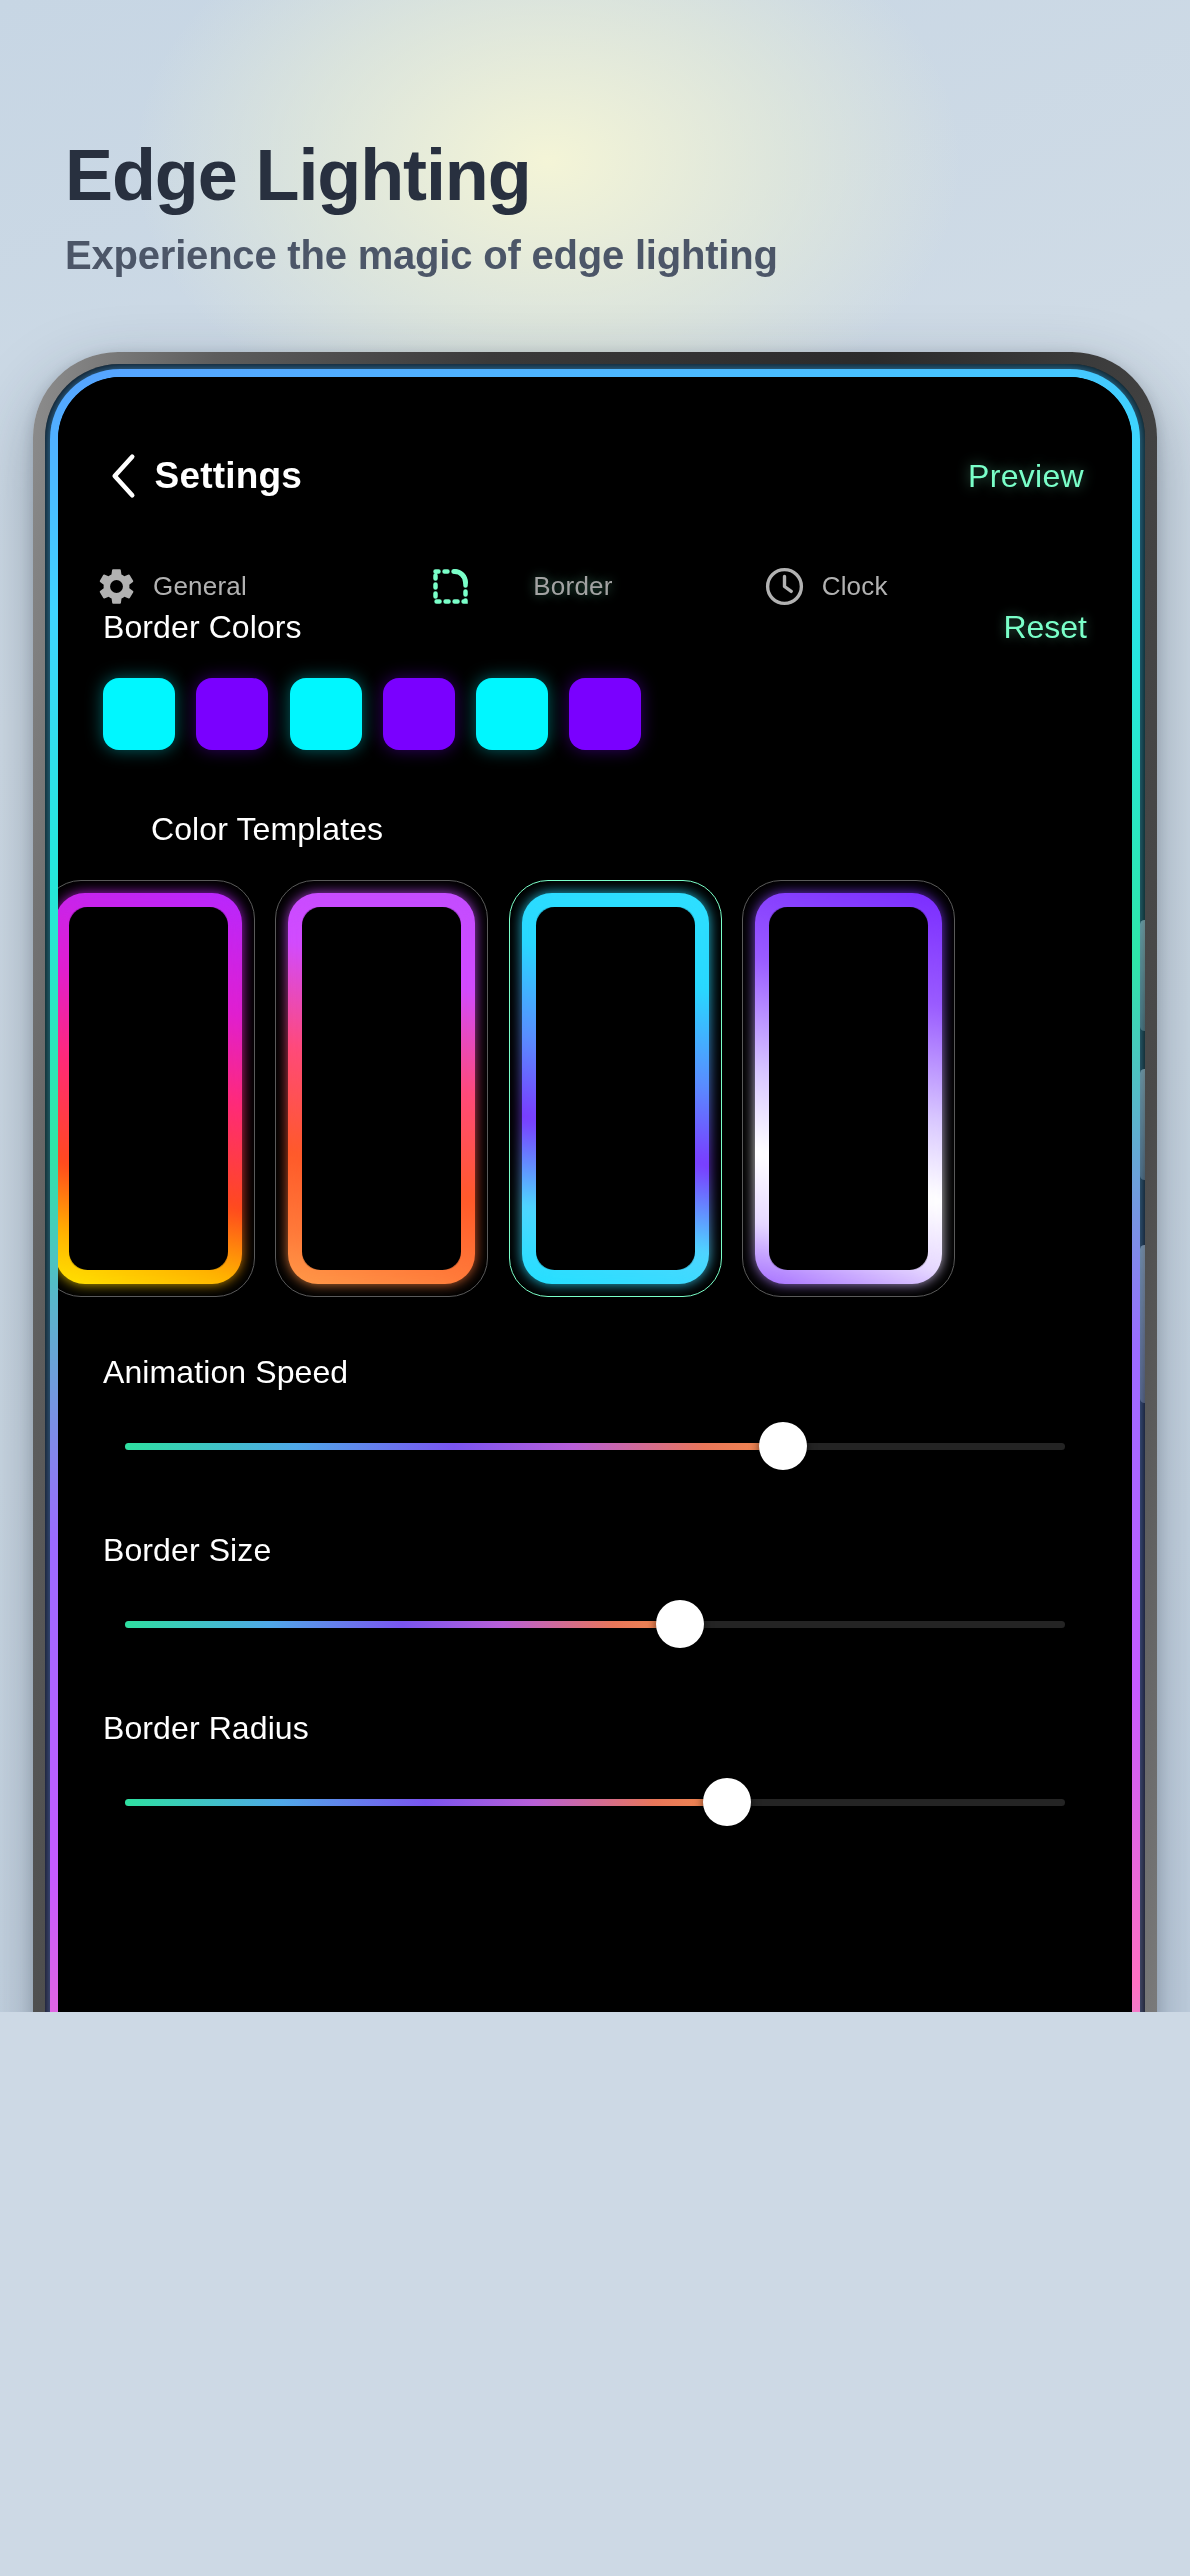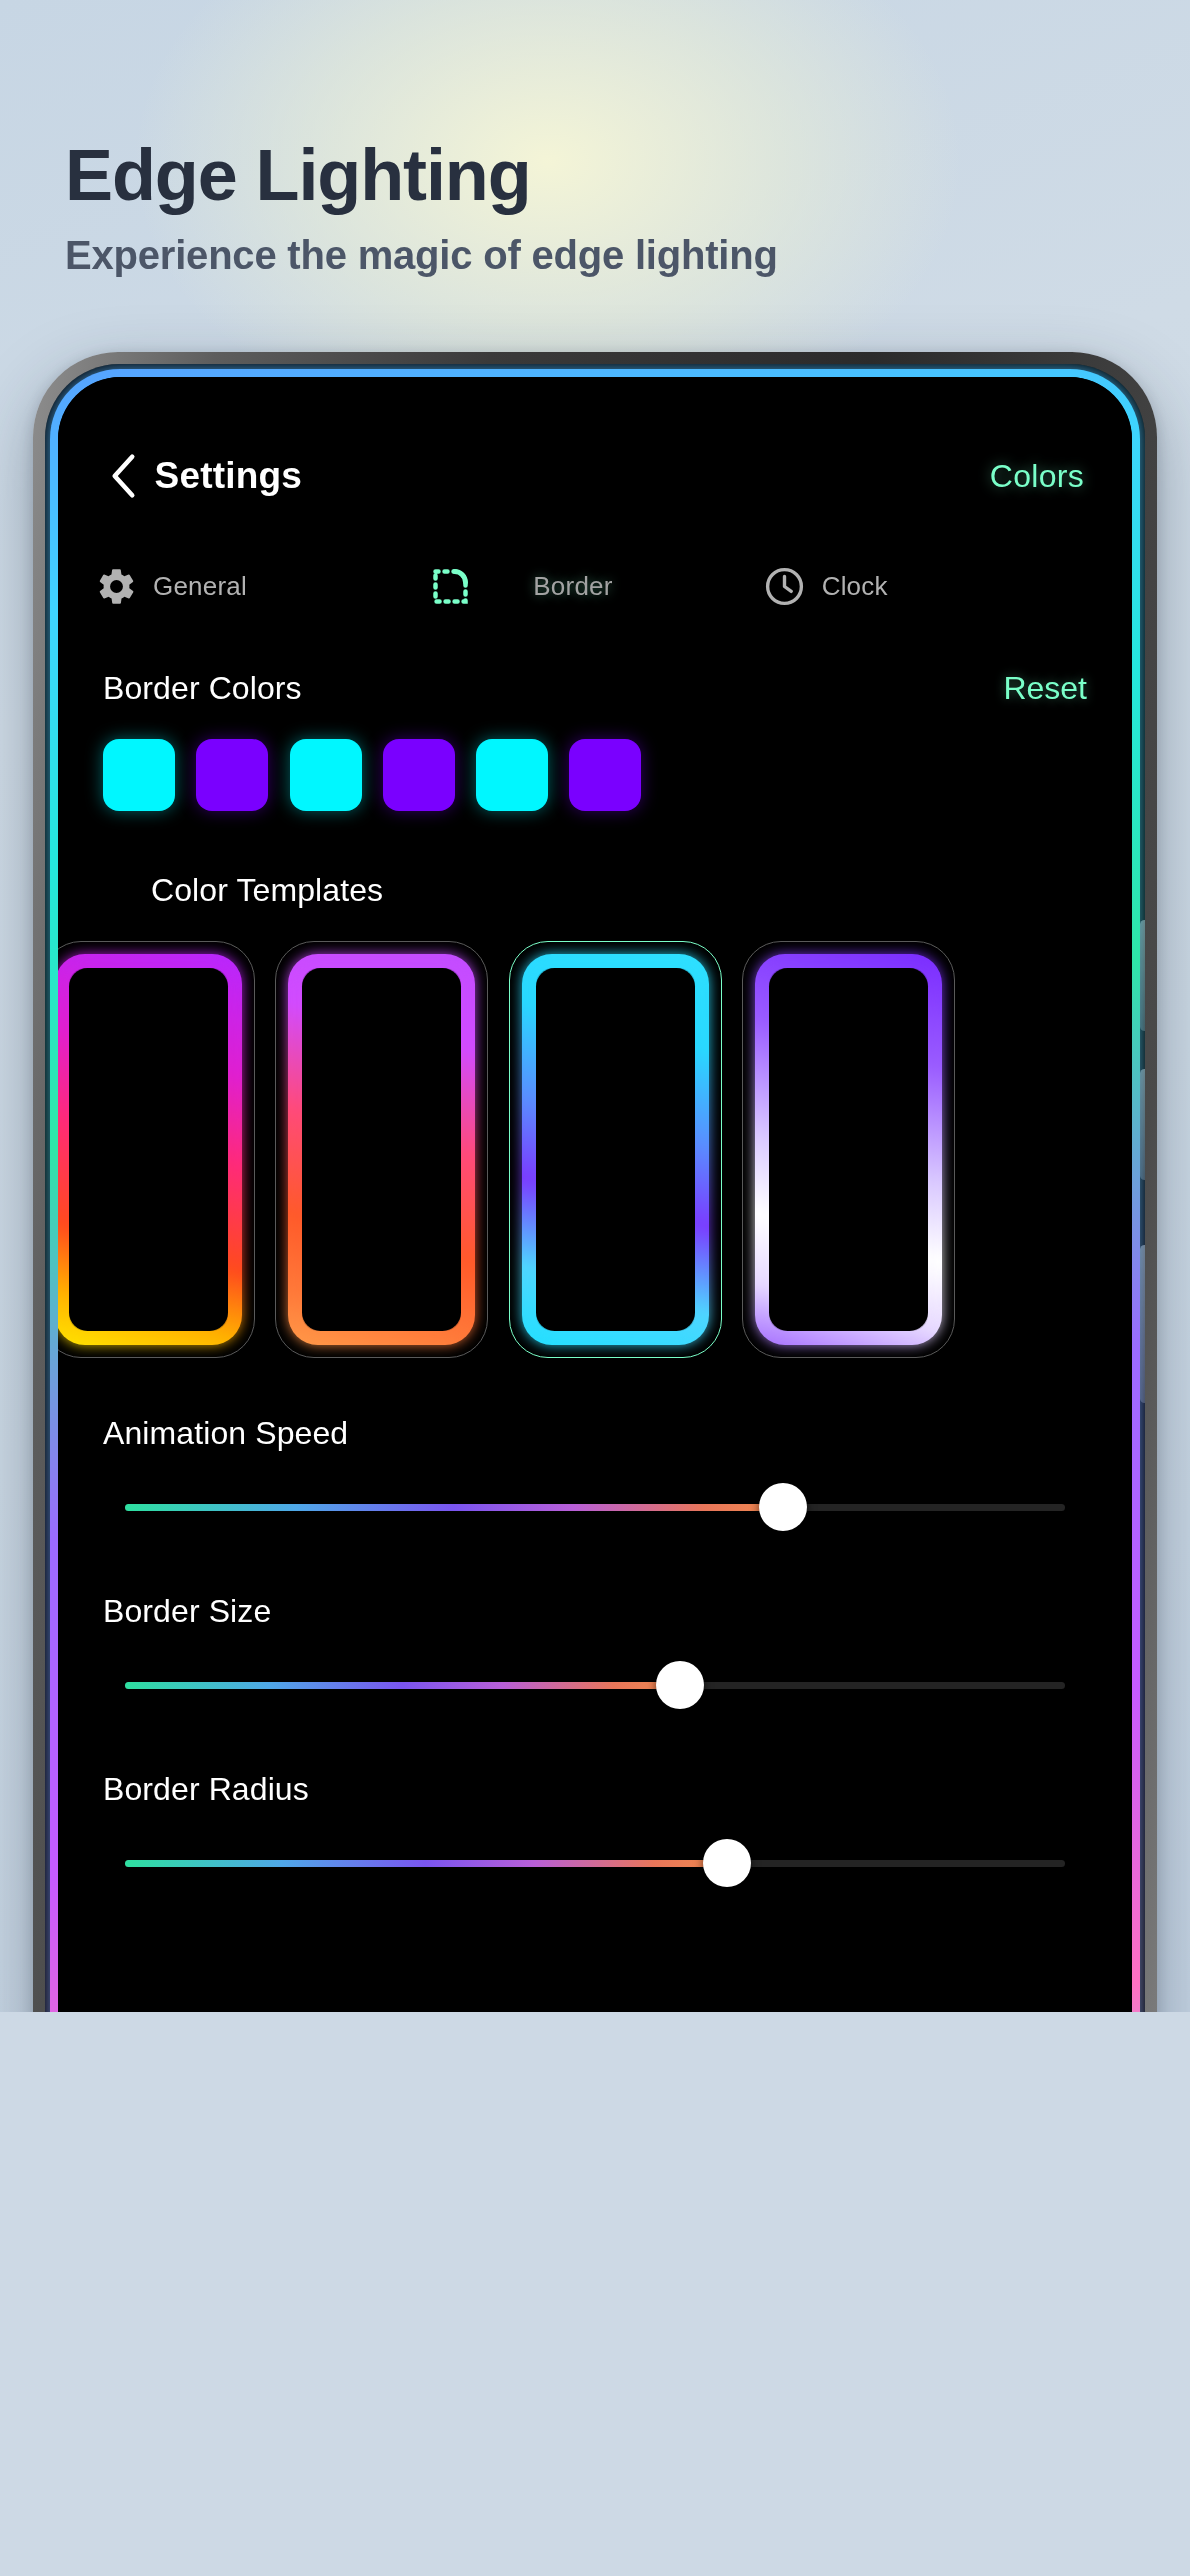--- a/index.html
+++ b/index.html
@@ -205,21 +205,21 @@
     font-size: 32px;
     color: #ffffff;
     letter-spacing: 0.1px;
   }
   #reset-button {
     font-size: 32px;
     color: #7affc9;
     text-shadow: 0 0 11px rgba(122,255,201,.4);
   }
 
-  #border-colors-section { margin-top: 61px; }
+  #border-colors-section { }
   #color-swatch-row {
     display: flex;
     gap: 21.3px;
     padding: 0 45px;
     margin-top: 32px;
   }
   .color-swatch {
     width: 72px;
     height: 72px;
     border-radius: 16px;
@@ -337,21 +337,21 @@
           <div id="app-bar">
             <div id="back-button">
               <span>
                 <svg width="32" height="46" viewBox="0 0 34 50" fill="none">
                   <path d="M27 4 L8 25 L27 46" stroke="#ffffff" stroke-width="5" stroke-linecap="round" stroke-linejoin="round"></path>
                 </svg>
               </span>
             </div>
             <div id="screen-title">Settings</div>
             <div id="app-bar-spacer"></div>
-            <div id="preview-button">Colors</div>
+            <div id="preview-button">Preview</div>
           </div>
 
           <div id="tab-bar">
 
             <div class="tab-item is-inactive">
               <span class="tab-icon">
                 <svg width="43" height="43" viewBox="0 0 24 24" fill="#b2b2b2">
                   <path d="M19.14 12.94a7.5 7.5 0 000-1.88l2.03-1.58a.5.5 0 00.12-.64l-1.92-3.32a.5.5 0 00-.6-.22l-2.39.96a7.3 7.3 0 00-1.63-.94l-.36-2.54a.5.5 0 00-.5-.42h-3.84a.5.5 0 00-.5.42l-.36 2.54c-.58.23-1.13.55-1.63.94l-2.39-.96a.5.5 0 00-.6.22L2.71 8.84a.5.5 0 00.12.64l2.03 1.58a7.5 7.5 0 000 1.88l-2.03 1.58a.5.5 0 00-.12.64l1.92 3.32c.13.22.39.31.6.22l2.39-.96c.5.39 1.05.71 1.63.94l.36 2.54c.04.24.25.42.5.42h3.84c.25 0 .46-.18.5-.42l.36-2.54c.58-.23 1.13-.55 1.63-.94l2.39.96c.21.09.47 0 .6-.22l1.92-3.32a.5.5 0 00-.12-.64l-2.03-1.58zM12 15.6A3.6 3.6 0 1112 8.4a3.6 3.6 0 010 7.2z"></path>
                 </svg>
               </span>

